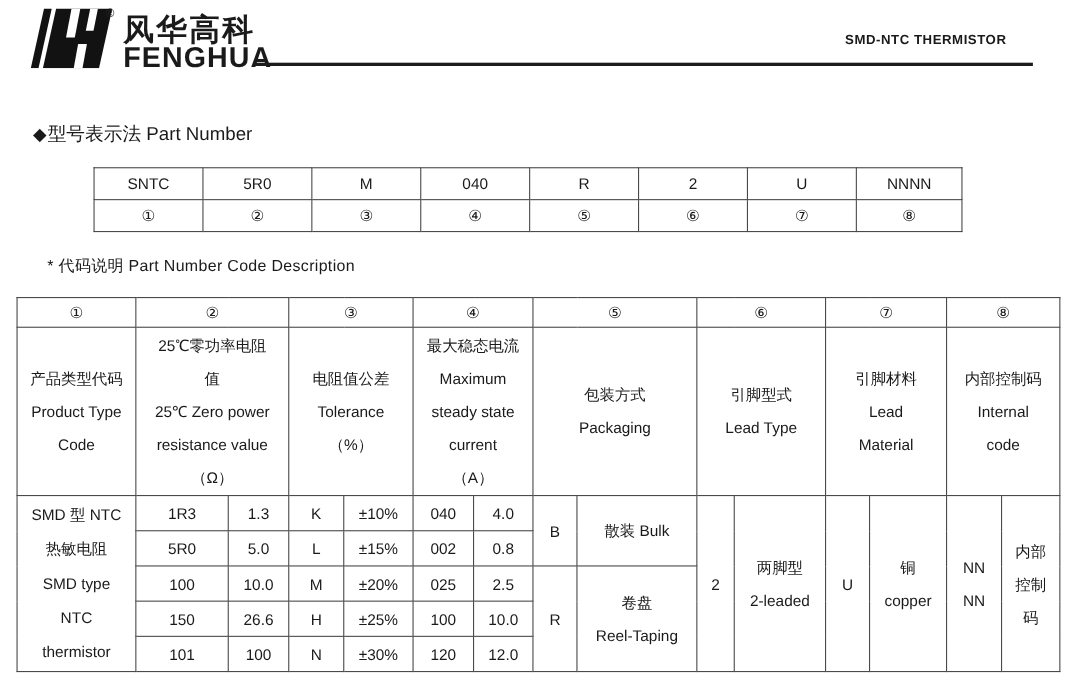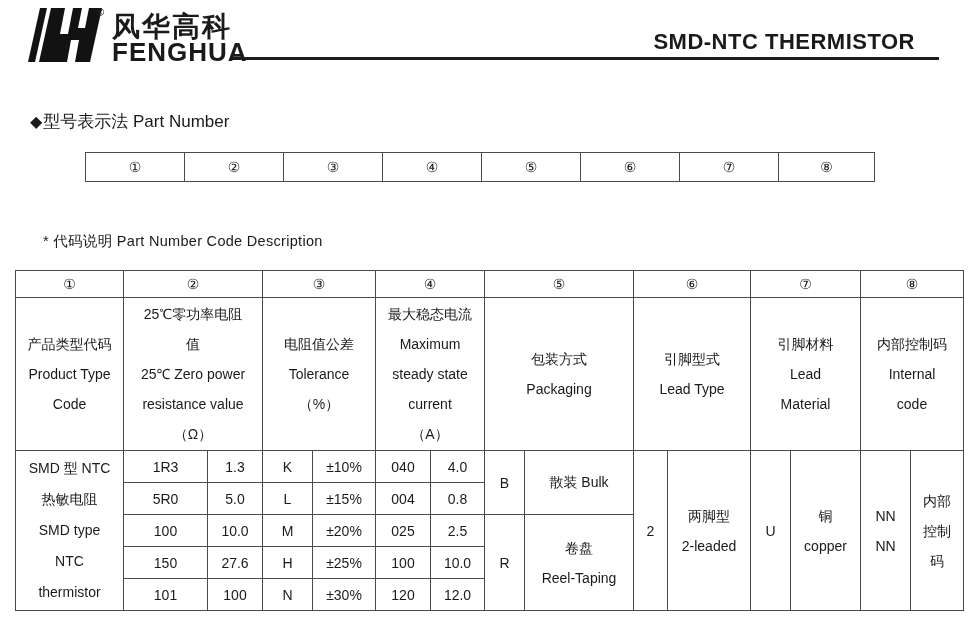--- a/index.html
+++ b/index.html
@@ -7,21 +7,21 @@
     width:979px;height:623px;background:#ffffff;position:relative;
     font-family:"Liberation Sans", sans-serif;color:#1a1a1a;overflow:hidden;
   }
   .abs{position:absolute;}
 
   
   .logo-mark{left:26px;top:6px;width:76px;height:56px;}
   .reg-mark{left:96px;top:6px;font-size:11px;color:#222;}
   .logo-cn{left:112px;top:12px;font-size:28px;font-weight:bold;letter-spacing:2px;line-height:30px;}
   .logo-en{left:112px;top:41px;font-size:26px;font-weight:bold;letter-spacing:1px;line-height:22px;}
-  .doc-title{left:610px;top:29px;width:305px;text-align:right;font-size:22px;font-weight:bold;letter-spacing:.5px;}
+  .doc-title{left:610px;top:29px;width:305px;text-align:right;font-size:12px;font-weight:bold;letter-spacing:.5px;}
   .header-rule{left:232px;top:57px;width:707px;height:3px;background:#1c1c1c;}
 
   
   .section-heading{left:30px;top:110px;font-size:17px;}
   .section-heading .diamond{font-size:16px;margin-right:1px;}
   .code-desc-heading{left:30px;top:232px;font-size:14.5px;letter-spacing:.3px;margin-left:13px;}
 
   
   table{border-collapse:collapse;table-layout:fixed;}
   td{border:1px solid #4a4a4a;text-align:center;vertical-align:middle;
@@ -63,20 +63,30 @@
     <col style="width:99px">
       <col style="width:99px">
       <col style="width:99px">
       <col style="width:99px">
     <col style="width:99px">
       <col style="width:99px">
       <col style="width:99px">
       <col style="width:96px">
   </colgroup>
   <tbody>
+      <tr>
+    <td>SNTC</td>
+    <td>5R0</td>
+    <td>M</td>
+    <td>040</td>
+    <td>R</td>
+    <td>2</td>
+    <td>U</td>
+    <td>NNNN</td>
+  </tr>
   <tr>
     <td>①</td>
     <td>②</td>
     <td>③</td>
     <td>④</td>
     <td>⑤</td>
     <td>⑥</td>
     <td>⑦</td>
     <td>⑧</td>
   </tr>
@@ -170,39 +180,39 @@
     <td class="pre" rowspan="5">内部
 控制
 码</td>
   </tr>
 
   <tr class="row-data">
     <td>5R0</td>
     <td>5.0</td>
     <td>L</td>
     <td>±15%</td>
-    <td>004</td>
+    <td>002</td>
     <td>0.8</td>
   </tr>
 
   <tr class="row-data">
     <td>100</td>
     <td>10.0</td>
     <td>M</td>
     <td>±20%</td>
     <td>025</td>
     <td>2.5</td>
     <td rowspan="3">R</td>
     <td class="pre" rowspan="3">卷盘
 Reel-Taping</td>
   </tr>
 
   <tr class="row-data">
     <td>150</td>
-    <td>27.6</td>
+    <td>26.6</td>
     <td>H</td>
     <td>±25%</td>
     <td>100</td>
     <td>10.0</td>
   </tr>
 
   <tr class="row-data">
     <td>101</td>
     <td>100</td>
     <td>N</td>

